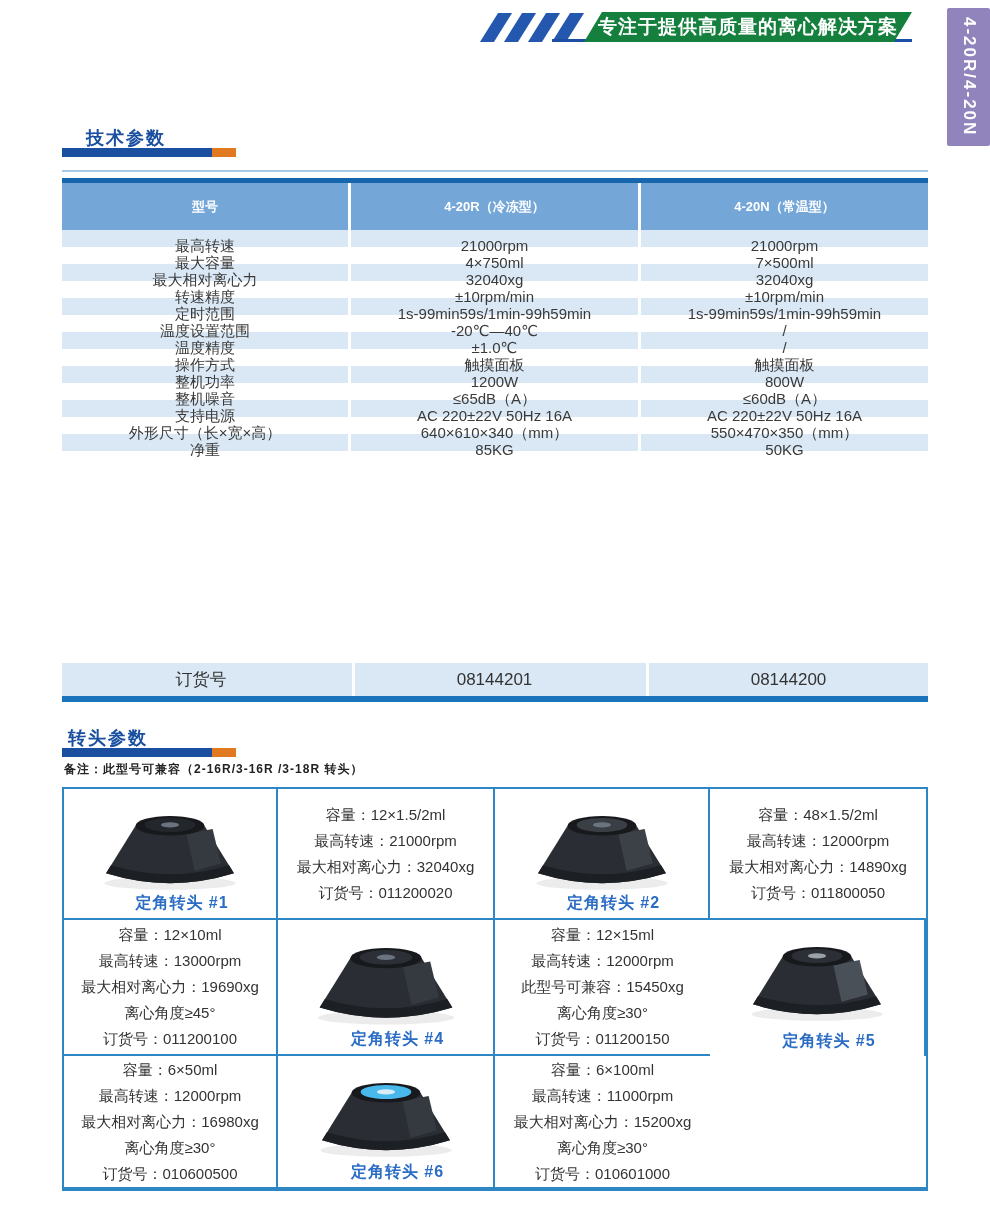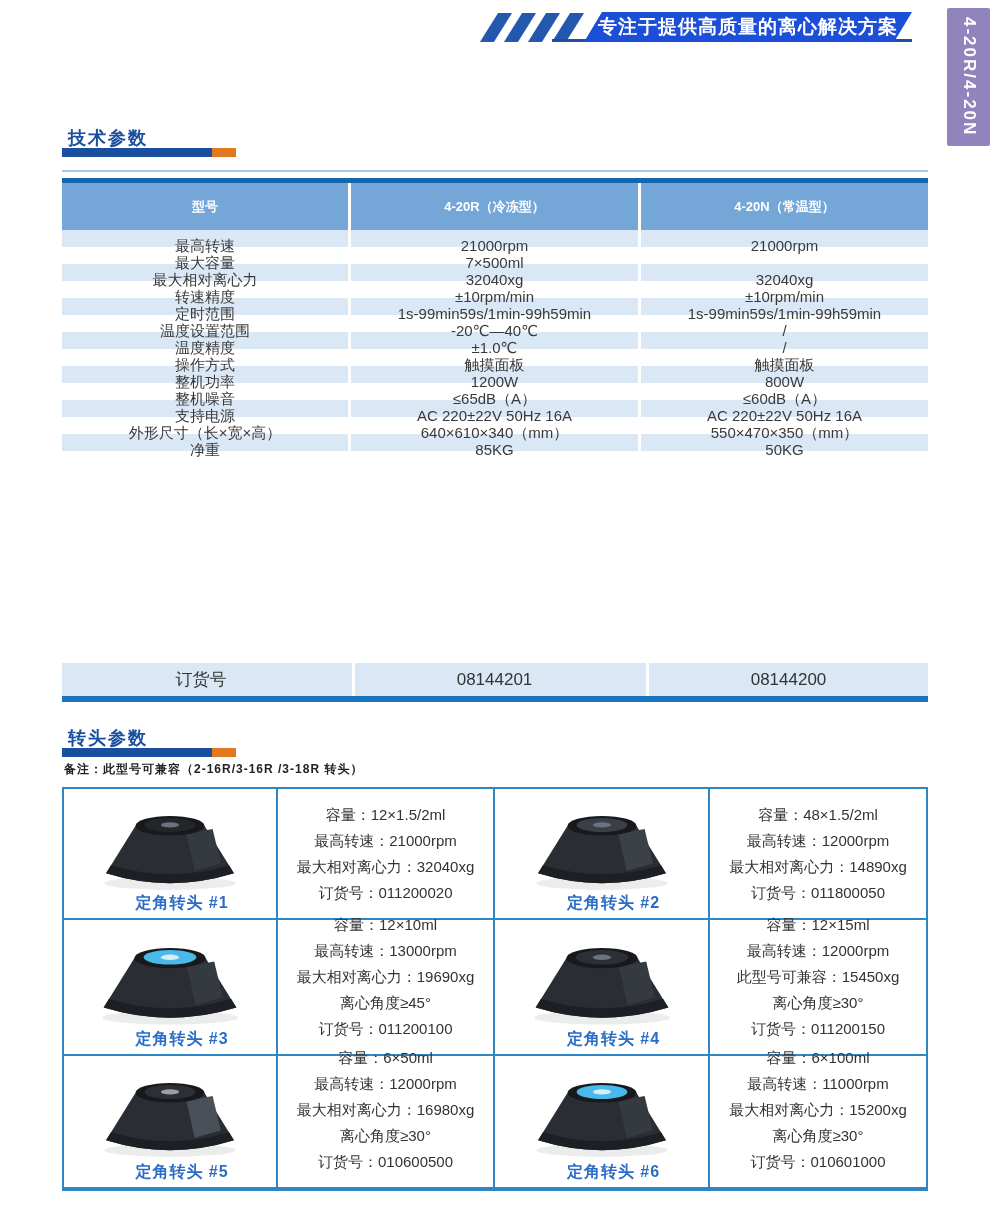--- a/index.html
+++ b/index.html
@@ -6,33 +6,33 @@
   .page {
     position:relative; width:990px; height:1225px; background:#ffffff;
     font-family:"Liberation Sans","DejaVu Sans",sans-serif; overflow:hidden;
   }
 
   
   .slashes { position:absolute; left:489px; top:13px; display:flex; gap:10px; }
   .slash { width:14px; height:29px; background:#2458af; transform:skewX(-32deg); }
   .banner-underline { position:absolute; left:552px; top:39px; width:360px; height:3px; background:#1c4fa4; }
   .banner {
-    position:absolute; left:584px; top:12px; width:328px; height:30px; background:#1d4ed8;
+    position:absolute; left:584px; top:12px; width:328px; height:30px; background:#15803d;
     clip-path:polygon(18px 0, 100% 0, calc(100% - 18px) 100%, 0 100%);
     color:#fff; font-size:19px; font-weight:bold; text-align:center; line-height:30px; letter-spacing:1px;
   }
   .side-tab {
     position:absolute; left:947px; top:8px; width:43px; height:138px; background:#9184bd;
     color:#fff; writing-mode:vertical-rl; font-size:17px; font-weight:bold; letter-spacing:2px;
     display:flex; align-items:center; justify-content:center; border-radius:2px;
   }
 
   
   .sec-title { position:absolute; color:#1a4fa0; font-size:18px; font-weight:bold; letter-spacing:2px; }
-  #tech-title { left:68px; top:126px; }
+  #tech-title { left:86px; top:126px; }
   #rotor-title { left:68px; top:726px; }
   .sec-bar { position:absolute; display:flex; height:9px; }
   #tech-bar { left:62px; top:148px; }
   #rotor-bar { left:62px; top:748px; }
   .bar-blue { width:150px; background:#1a4fa0; }
   .bar-orange { width:24px; background:#e0791f; }
   .top-rule { position:absolute; left:62px; top:170px; width:866px; height:2px; background:#a9c9e8; }
 
   
   .spec-table { position:absolute; left:62px; top:178px; width:866px; }
@@ -60,21 +60,21 @@
   .gcell { border-right:2px solid #2e86c4; border-bottom:2px solid #2e86c4; box-sizing:border-box; }
   .gcell.lastcol { border-right:none; }
   .gcell.lastrow { border-bottom:none; }
   .img-cell { position:relative; }
   .img-cell svg { display:block; margin:4px auto 0 auto; }
   .rotor-label {
     position:absolute; bottom:4px; left:12px; width:100%; text-align:center;
     color:#2b6cc5; font-size:16px; font-weight:bold; letter-spacing:1px;
   }
   .spec-cell {
-    display:flex; flex-direction:column; justify-content:flex-end; align-items:center;
+    display:flex; flex-direction:column; justify-content:center; align-items:center;
     font-size:15px; color:#333333; line-height:26px; text-align:center; padding:12px 4px;
   }
 </style>
 </head>
 <body>
 
 <div class="page">
 
   <div class="slashes">
     <div class="slash"></div>
@@ -99,20 +99,21 @@
       <div class="c c2">4-20R（冷冻型）</div>
       <div class="c c3">4-20N（常温型）</div>
     </div>
     <div class="trow alt">
       <div class="c c1">最高转速</div>
       <div class="c c2">21000rpm</div>
       <div class="c c3">21000rpm</div>
     </div>
     <div class="trow">
       <div class="c c1">最大容量</div>
+      <div class="c c2">4×750ml</div>
       <div class="c c3">7×500ml</div>
     </div>
     <div class="trow alt">
       <div class="c c1">最大相对离心力</div>
       <div class="c c2">32040xg</div>
       <div class="c c3">32040xg</div>
     </div>
     <div class="trow">
       <div class="c c1">转速精度</div>
       <div class="c c2">±10rpm/min</div>
@@ -210,32 +211,20 @@
       </svg>
       <div class="rotor-label">定角转头 #2</div>
     </div>
     <div class="gcell spec-cell lastcol">
       <div>容量：48×1.5/2ml</div>
       <div>最高转速：12000rpm</div>
       <div>最大相对离心力：14890xg</div>
       <div>订货号：011800050</div>
     </div>
 
-    <div class="gcell img-cell">
-      <svg width="170" height="104" viewBox="0 0 200 122">
-        <ellipse cx="100" cy="110" rx="80" ry="8" fill="#ececec"></ellipse>
-        <path d="M22,98 Q100,122 178,98 L142,40 Q100,26 58,40 Z" fill="#2a2e34"></path>
-        <path d="M120,50 L152,44 L162,86 L130,95 Z" fill="#353a41"></path>
-        <path d="M22,98 Q100,122 178,98 L172,88 Q100,110 28,88 Z" fill="#1c1f24"></path>
-        <ellipse cx="100" cy="40" rx="42" ry="12" fill="#17191d"></ellipse>
-        <ellipse cx="100" cy="39" rx="31" ry="8.5" fill="#49b8ea"></ellipse>
-        <ellipse cx="100" cy="39" rx="11" ry="3.2" fill="#d7eef8"></ellipse>
-      </svg>
-      <div class="rotor-label">定角转头 #3</div>
-    </div>
     <div class="gcell spec-cell">
       <div>容量：12×10ml</div>
       <div>最高转速：13000rpm</div>
       <div>最大相对离心力：19690xg</div>
       <div>离心角度≥45°</div>
       <div>订货号：011200100</div>
     </div>
     <div class="gcell img-cell">
       <svg width="170" height="104" viewBox="0 0 200 122">
         <ellipse cx="100" cy="110" rx="80" ry="8" fill="#ececec"></ellipse>

